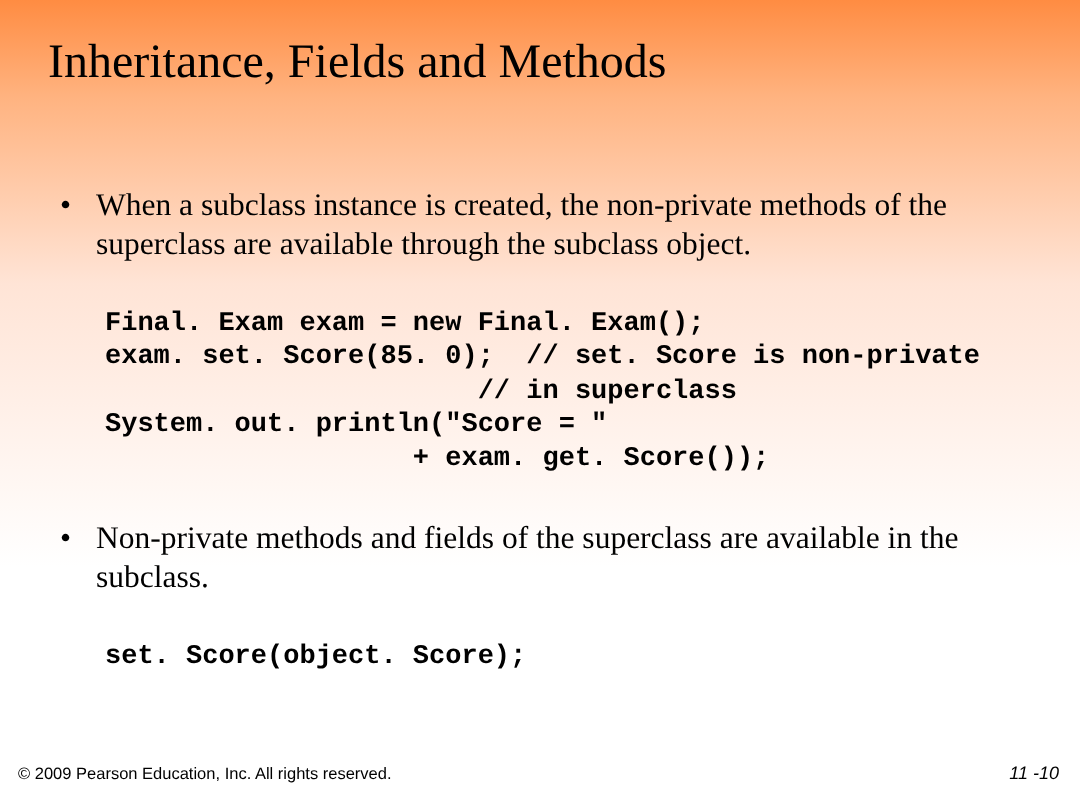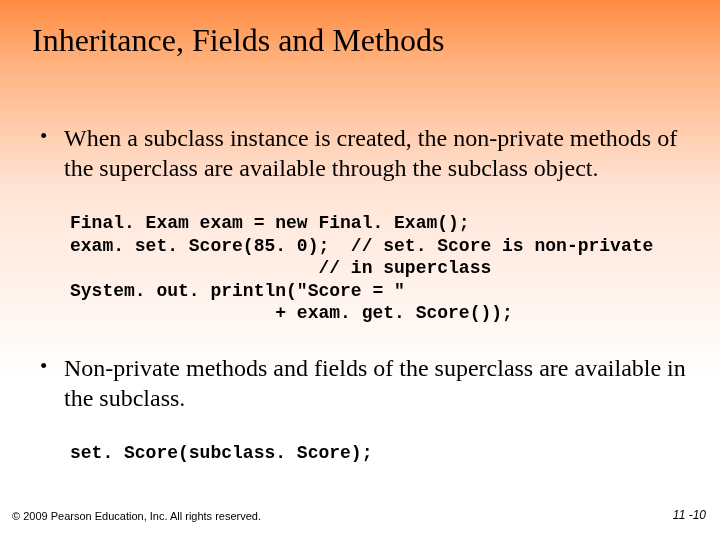--- a/index.html
+++ b/index.html
@@ -12,21 +12,21 @@
     padding: 22px 30px 0 30px;
   }
   .title {
     font-size: 32px;
     font-weight: normal;
     margin-bottom: 64px;
     margin-left: 2px;
   }
   ul { list-style: none; }
   .bullet {
-    font-size: 24px;
+    font-size: 21px;
     line-height: 1.25;
     padding-left: 34px;
     position: relative;
     margin-bottom: 14px;
   }
   .bullet::before {
     content: "•";
     position: absolute;
     left: 10px;
     top: 0;
@@ -73,16 +73,16 @@
 <div class="code-block">Final. Exam exam = new Final. Exam();
 exam. set. Score(85. 0);  // set. Score is non-private
                        // in superclass
 System. out. println("Score = "
                    + exam. get. Score());</div>
 
 <ul>
   <li class="bullet">Non-private methods and fields of the superclass are available in the subclass.</li>
 </ul>
 
-<div class="code-block second">set. Score(subclass. Score);</div>
+<div class="code-block second">set. Score(object. Score);</div>
 
 <div class="footer-left">© 2009 Pearson Education, Inc. All rights reserved.</div>
 <div class="footer-right">11 -10</div>
 
 </body></html>

